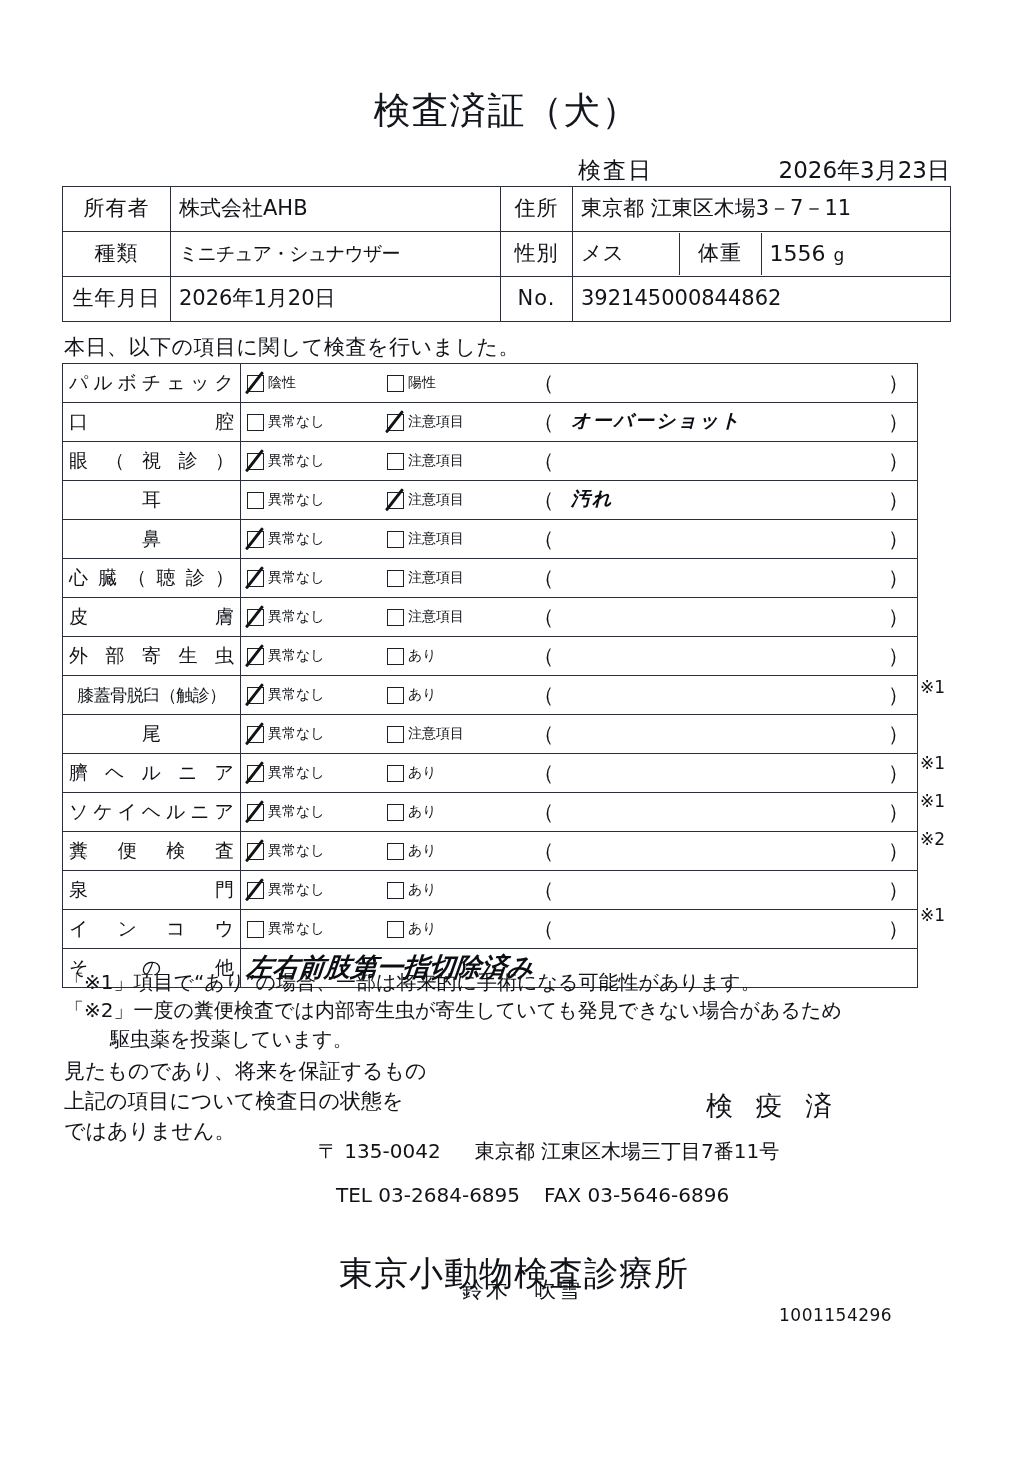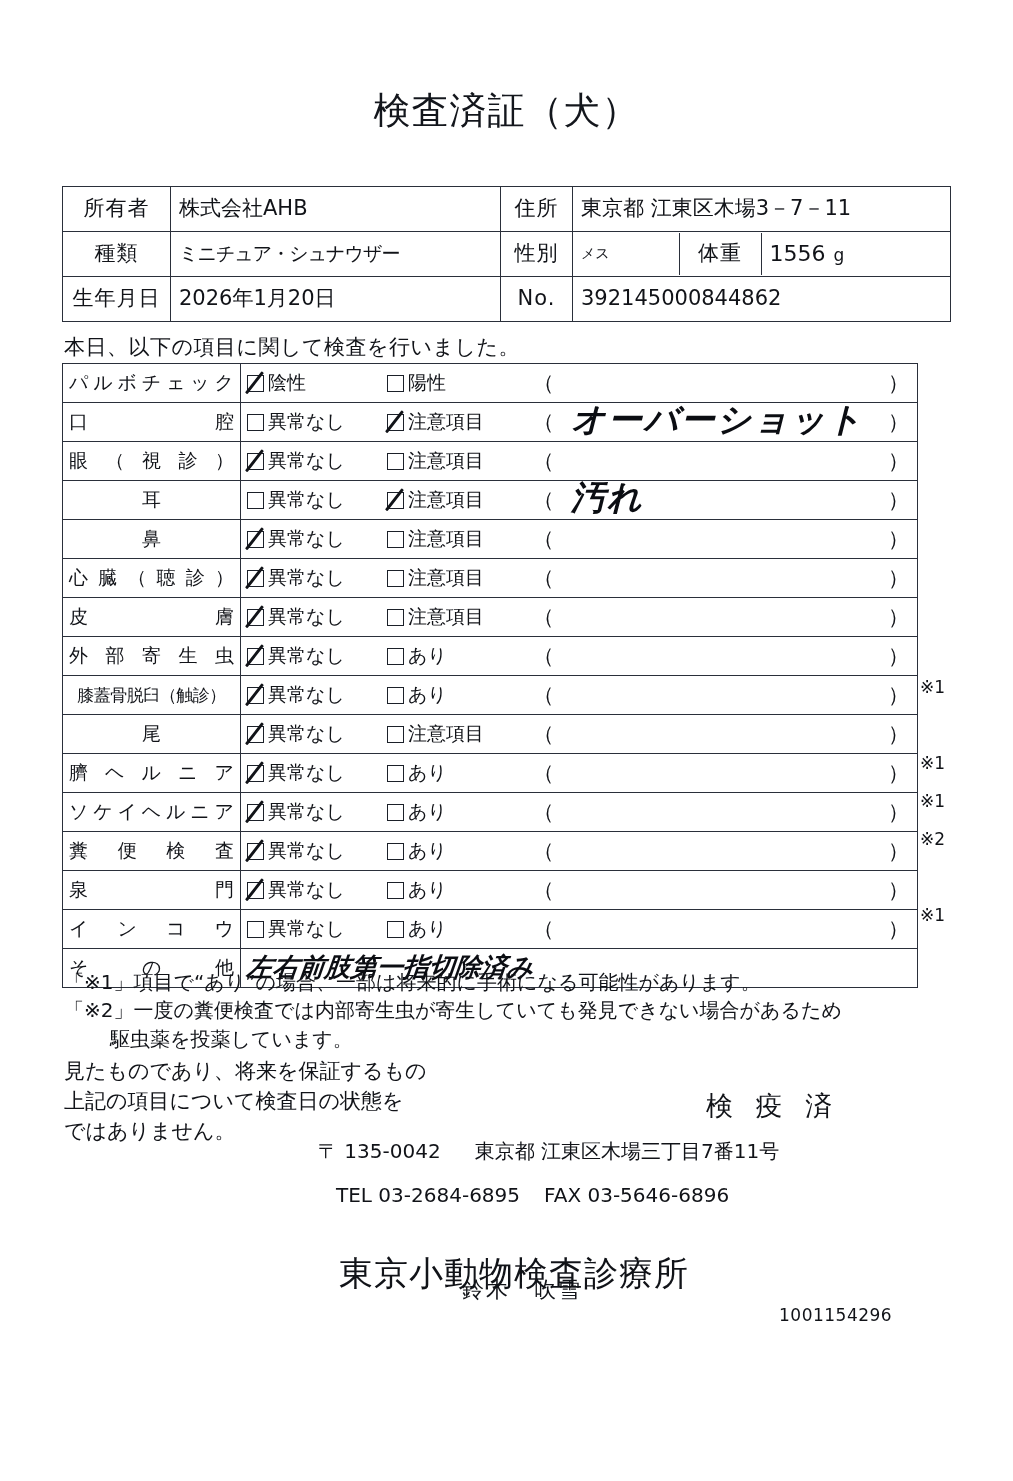--- a/index.html
+++ b/index.html
@@ -136,21 +136,21 @@
     position: relative;
     height: 38px;
   }
   .opt {
     position: absolute;
     top: 50%;
     transform: translateY(-50%);
     display: flex;
     align-items: center;
     white-space: nowrap;
-    font-size: 19px;
+    font-size: 14px;
   }
   .opt-a { left: 6px; }
   .opt-b { left: 146px; }
 
   .box {
     position: relative;
     display: inline-block;
     width: 15px;
     height: 15px;
     border: 1.6px solid #1b2029;
@@ -184,21 +184,21 @@
     transform: translateY(-50%);
     font-size: 21px;
   }
 
   .hand-note {
     position: absolute;
     left: 330px;
     top: 50%;
     transform: translateY(-54%);
     font-family: "DejaVu Sans", sans-serif;
-    font-size: 34px;
+    font-size: 19px;
     font-weight: 600;
     letter-spacing: 2px;
     color: #0b0d12;
     font-style: italic;
   }
   .hand-note.other {
     left: 6px;
     font-size: 26px;
     letter-spacing: 0px;
     transform: translateY(-52%) skewX(-6deg);
@@ -287,20 +287,24 @@
     white-space: nowrap;
   }
 </style>
 </head>
 <body>
 
 <div class="page">
 
   <div class="doc-title">検査済証（犬）</div>
 
+  <div class="examdate-row">
+    <span class="examdate-label">検査日</span>
+    <span class="examdate-value">2026年3月23日</span>
+  </div>
 
   <table class="info-table">
     <colgroup>
       <col style="width:108px">
         <col style="width:330px">
       <col style="width:72px">
         <col style="width:378px">
     </colgroup>
     <tbody>
       <tr>
@@ -317,21 +321,21 @@
         <td class="lbl-cell">性別</td>
         <td style="padding:0">
           <table style="width:100%;border-collapse:collapse;table-layout:fixed">
             <colgroup>
                 <col style="width:106px">
                 <col style="width:82px">
                 <col>
               </colgroup>
             <tbody>
                 <tr>
-              <td style="border:none;border-right:1.6px solid #2a2f3a;height:42px;font-size:14px;padding:0 8px">メス</td>
+              <td style="border:none;border-right:1.6px solid #2a2f3a;height:42px;font-size:21px;padding:0 8px">メス</td>
               <td class="lbl-cell" style="border:none;border-right:1.6px solid #2a2f3a;height:42px">体重</td>
               <td class="weight-cell" style="border:none;height:42px">
                 <span class="weight-num">1556</span><span class="weight-unit">g</span>
               </td>
             </tr>
           </tbody>
             </table>
         </td>
       </tr>
       <tr>

